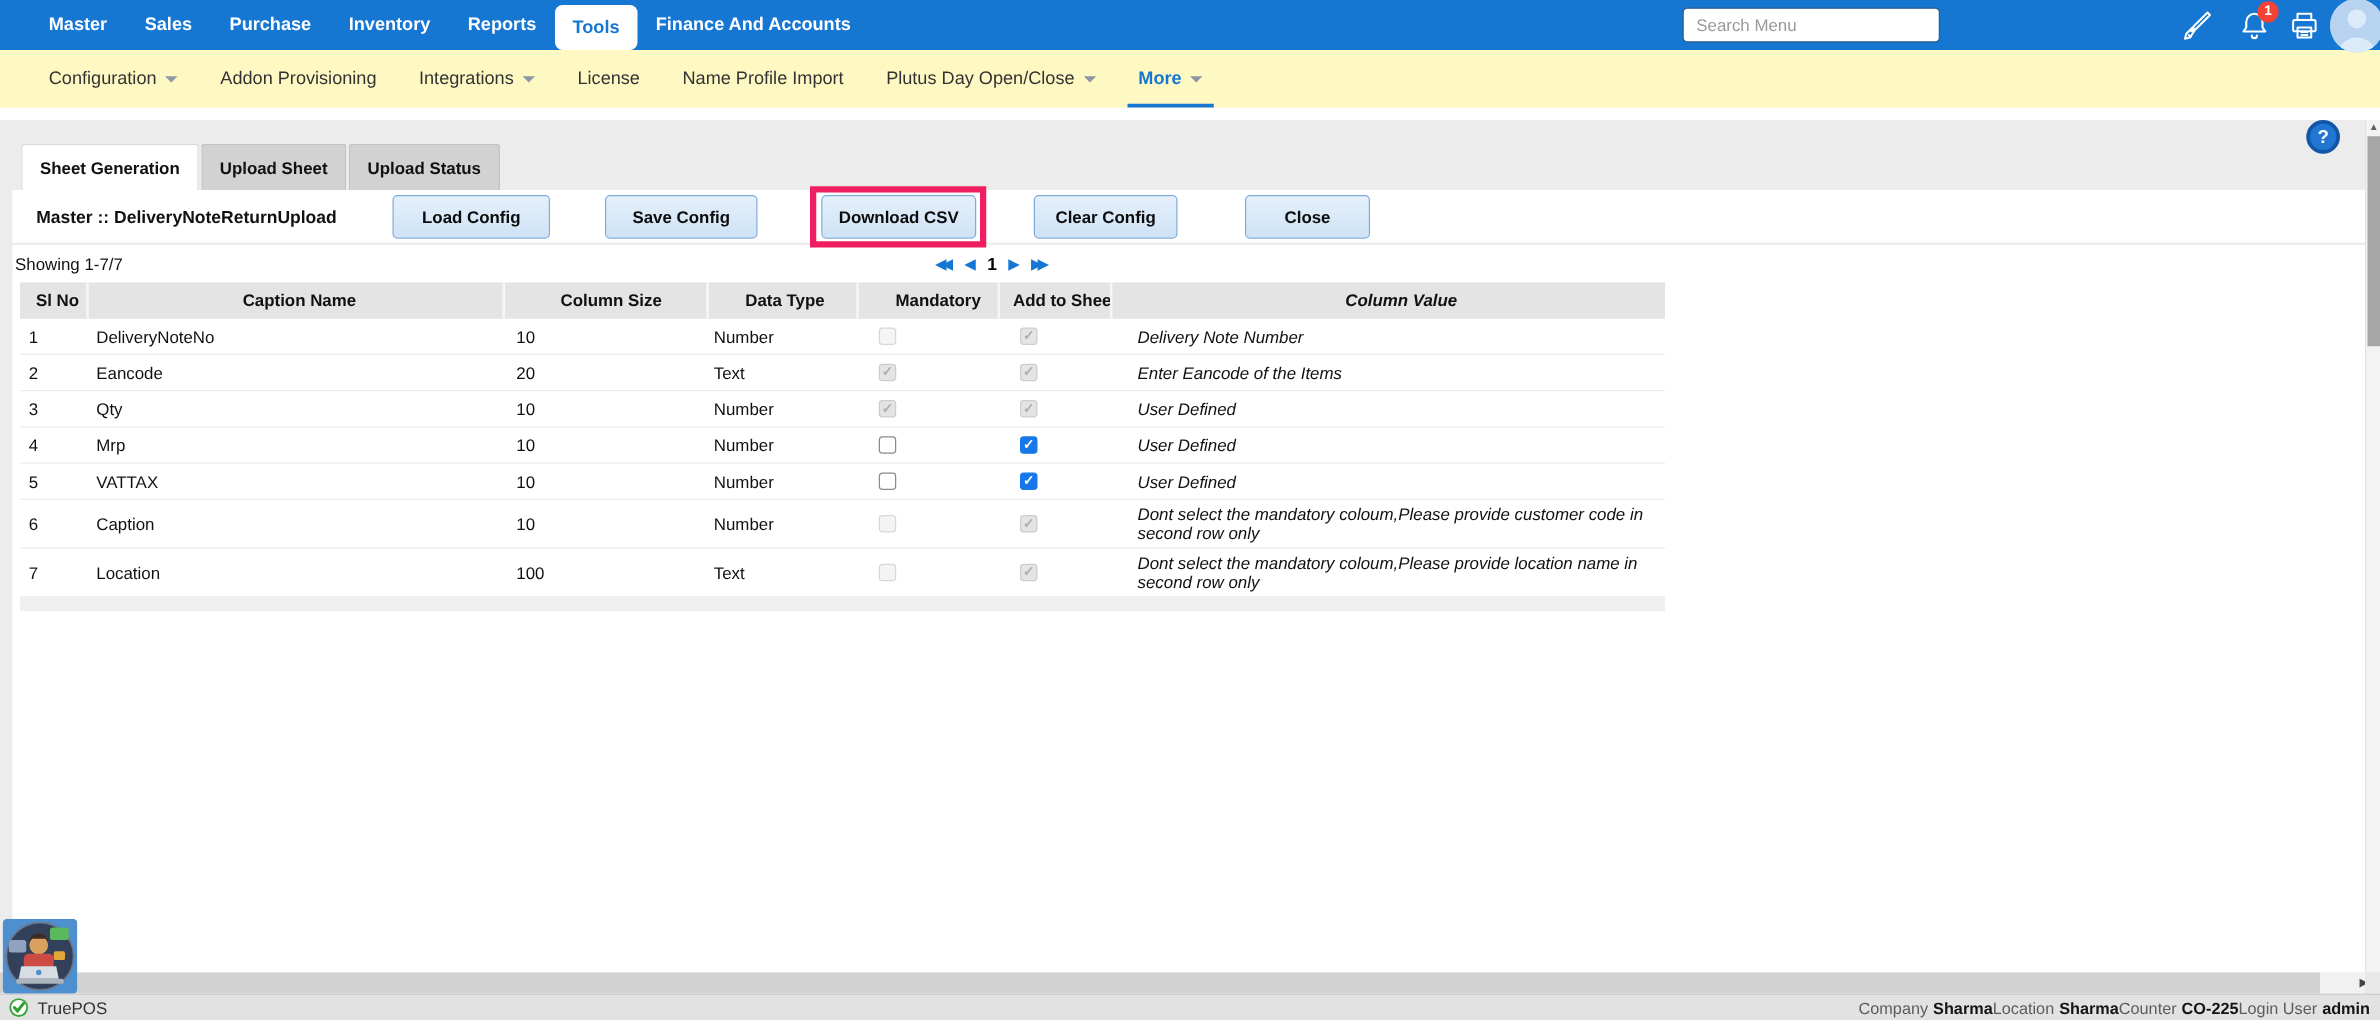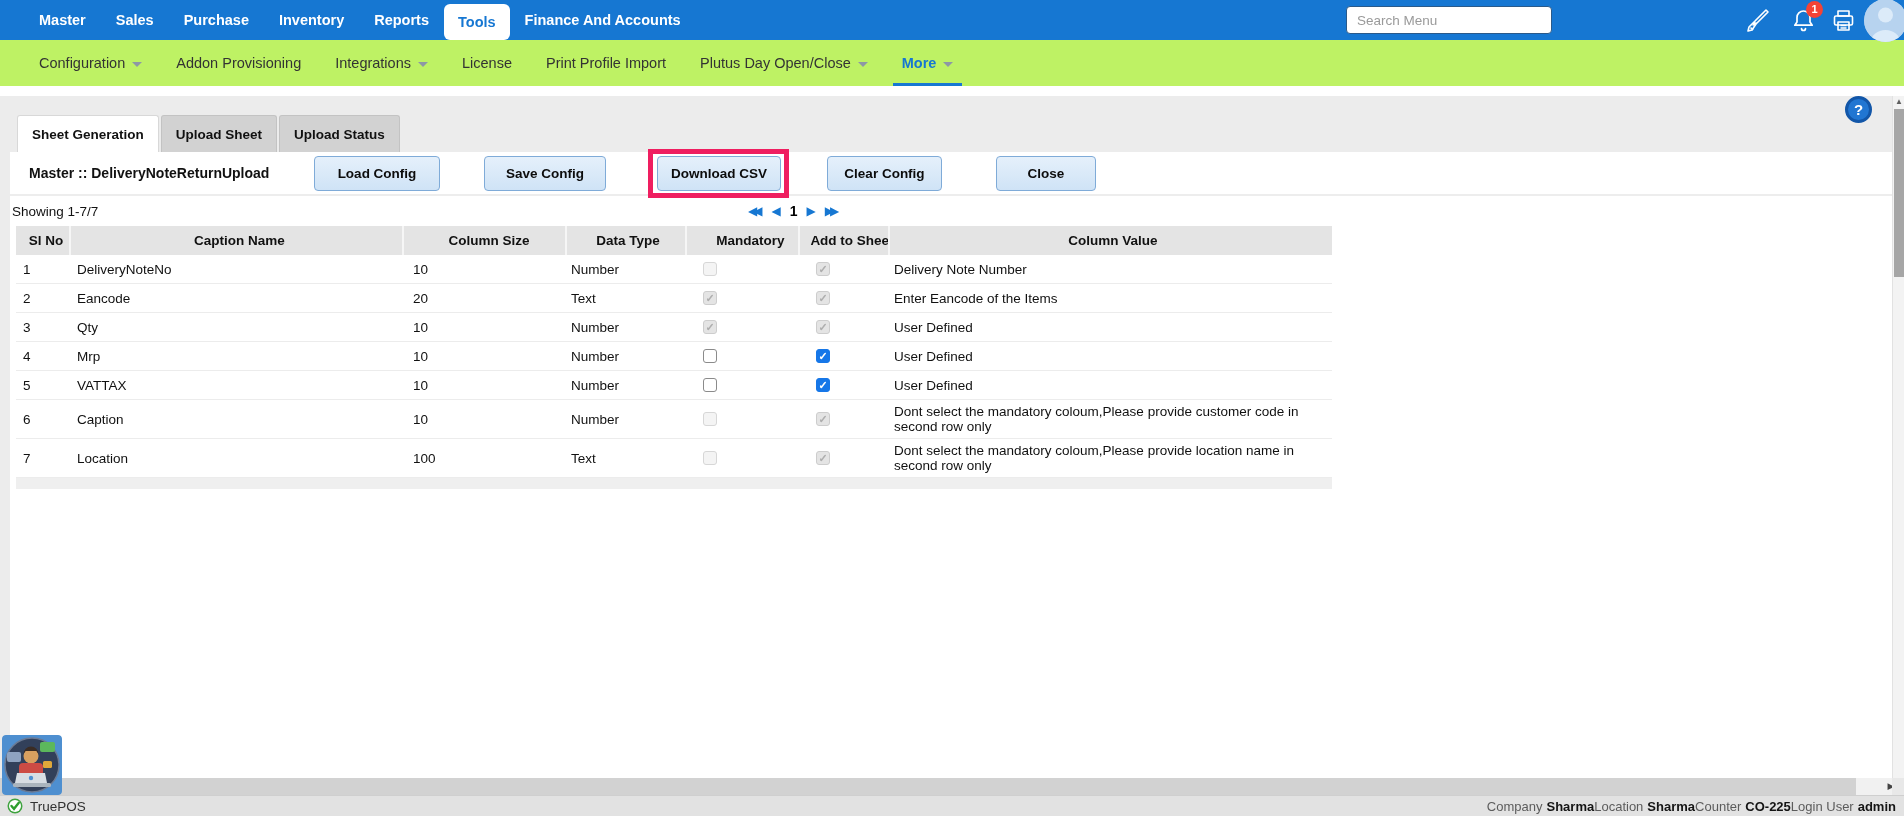--- a/index.html
+++ b/index.html
@@ -36,21 +36,21 @@
     background:#f44336; border-radius:50%; color:#fff; font-size:11px; font-weight:bold;
     text-align:center; line-height:17px; z-index:26;
   }
   .avatar {
     position:absolute; left:1864px; top:-1px; width:43px; height:43px;
     border-radius:50%; background:#b7d3ef; overflow:hidden; cursor:pointer;
   }
   
   .submenu {
     position:absolute; left:0; top:40px; width:1904px; height:46px;
-    background:#bef264; display:flex; align-items:stretch; padding-left:22px; z-index:10;
+    background:#fef9c3; display:flex; align-items:stretch; padding-left:22px; z-index:10;
   }
   .sub-item {
     position:relative; font-size:14.5px; color:#333; padding:0 17px;
     line-height:46px; cursor:pointer; white-space:nowrap;
   }
   .sub-item.active { color:#1677d2; font-weight:bold; }
   .sub-item.active::after {
     content:""; position:absolute; left:8px; right:8px; bottom:0; height:3px; background:#1677d2;
   }
   .caret {
@@ -103,21 +103,21 @@
   }
   .gh-cell:last-child { border-right:none; }
   .grid-row { display:flex; border-bottom:1px solid #ececec; min-height:29px; align-items:center; }
   .gc { padding:4px 4px; line-height:15px; }
   .c-sl   { flex:0 0 55px;  padding-left:7px; }
   .c-cap  { flex:0 0 333px; padding-left:6px; }
   .c-size { flex:0 0 163px; padding-left:9px; }
   .c-type { flex:0 0 120px; padding-left:4px; }
   .c-man  { flex:0 0 113px; padding-left:16px; }
   .c-add  { flex:0 0 90px;  padding-left:16px; }
-  .c-val  { flex:0 0 442px; padding-left:4px; }
+  .c-val  { flex:0 0 442px; padding-left:20px;font-style:italic; }
   .cb {
     width:14px; height:14px; border-radius:3px; position:relative; cursor:pointer;
     font-size:11px; line-height:13px; text-align:center;
   }
   .cb.en.un { background:#fff; border:1.5px solid #8b8b8b; }
   .cb.en.ck { background:#1677e8; border:1.5px solid #1677e8; color:#fff; }
   .cb.dis.un { background:#f4f4f4; border:1.5px solid #d7d7d7; cursor:default; }
   .cb.dis.ck { background:#e4e4e4; border:1.5px solid #cdcdcd; color:#aeaeae; cursor:default; }
   .cb.ck::after { content:"\2713"; font-weight:bold; }
   .grid-footer { margin-left:6px; width:1316px; height:11px; background:#efefef; }
@@ -193,21 +193,21 @@
       <path d="M7 43 a14.5 12 0 0 1 29 0 Z" fill="#dcebf9"></path>
     </svg>
   </div>
 </div>
 
 <div class="submenu">
   <span class="sub-item"><span>Configuration</span><i class="caret"></i></span>
   <span class="sub-item"><span>Addon Provisioning</span></span>
   <span class="sub-item"><span>Integrations</span><i class="caret"></i></span>
   <span class="sub-item"><span>License</span></span>
-  <span class="sub-item"><span>Print Profile Import</span></span>
+  <span class="sub-item"><span>Name Profile Import</span></span>
   <span class="sub-item"><span>Plutus Day Open/Close</span><i class="caret"></i></span>
   <span class="sub-item active"><span>More</span><i class="caret"></i></span>
 </div>
 <div class="white-strip"></div>
 
 <div class="content">
   <div class="help-btn">?</div>
 
   <div class="tabs">
     <span class="tab active">Sheet Generation</span>

